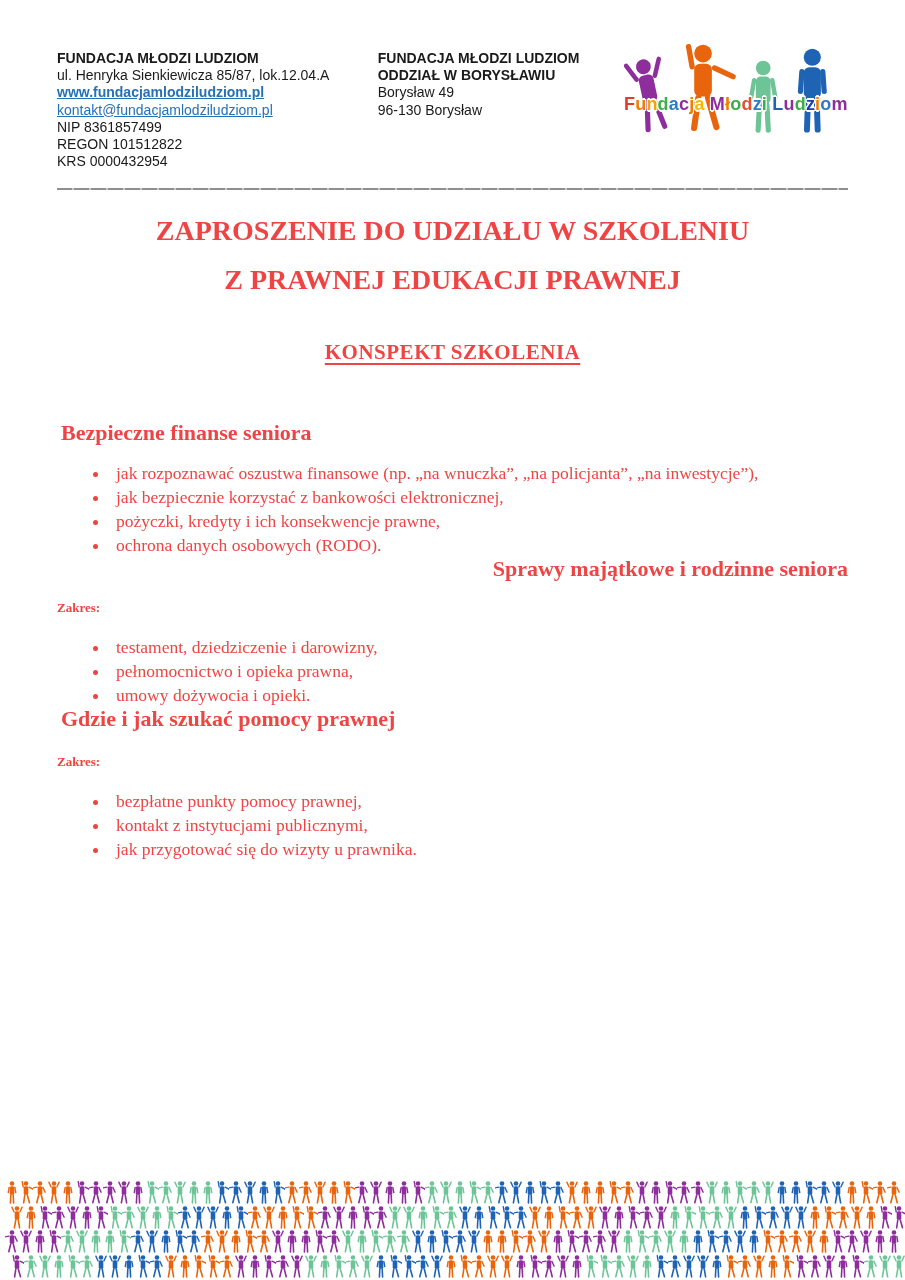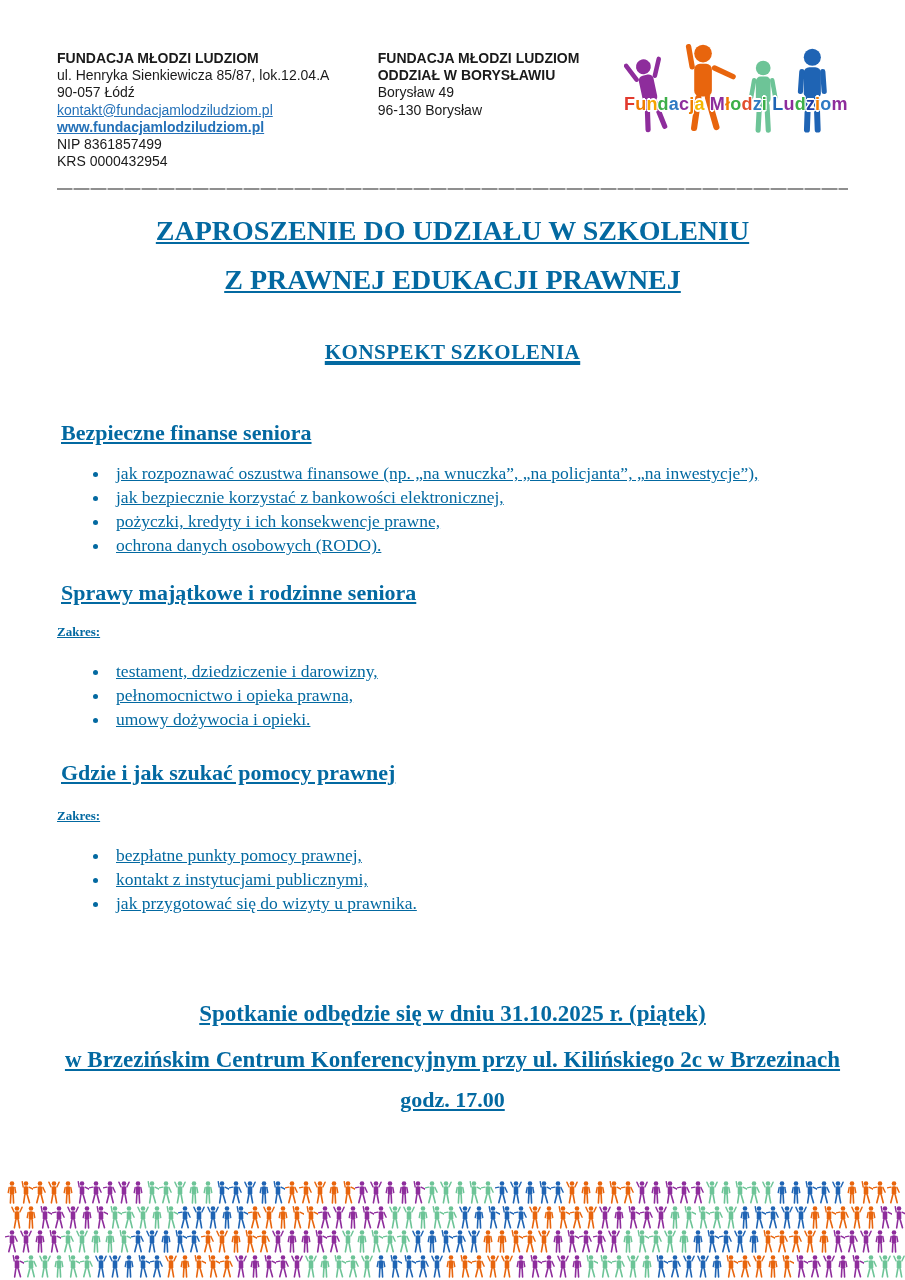--- a/index.html
+++ b/index.html
@@ -26,31 +26,31 @@
     font-weight:bold;font-size:18px;letter-spacing:0.2px;white-space:nowrap;
     text-shadow:-1px -1px 0 #fff,1px -1px 0 #fff,-1px 1px 0 #fff,1px 1px 0 #fff,0 2px 0 #fff,0 -2px 0 #fff;
   }
 
   .divider{
     margin-top:18px;height:2px;
     background:repeating-linear-gradient(90deg,#8f8f8f 0 15px,#c9c9c9 15px 17px);
   }
 
   
-  .doc{font-family:"Liberation Serif","DejaVu Serif",serif;color:#0369a1;text-decoration:underline;}
+  .doc{font-family:"Liberation Serif","DejaVu Serif",serif;color:#ef4444;}
   .title{margin-top:16px;text-align:center;font-weight:bold;font-size:28px;line-height:49px;}
   .subtitle{
     margin-top:35px;text-align:center;font-weight:bold;font-size:21px;line-height:26px;
     text-decoration:underline;text-decoration-thickness:2px;text-underline-offset:4px;
     letter-spacing:0.5px;
   }
   .section-heading{margin:0 0 0 4px;font-weight:bold;font-size:22px;line-height:24px;}
   .sh-1{margin-top:56px;}
-  .sh-2{margin-top:24px;}
-  .sh-3{margin-top:30px;}
+  .sh-2{text-align:right;}
+  .sh-3{margin-top:0;}
   .zakres{margin:16px 0 0 0;font-weight:bold;font-size:13px;line-height:22px;}
   .zakres-2{margin-top:20px;}
   ul.bullets{margin:16px 0 0 0;padding:0 0 0 53px;list-style:disc outside;}
   ul.bullets li{font-size:17.5px;line-height:24px;padding-left:6px;}
 
   
   .announce{text-align:center;}
   .announce-1{margin-top:84px;font-weight:bold;font-size:23px;line-height:30px;}
   .announce-2{margin:14px auto 0 auto;max-width:780px;font-weight:bold;font-size:23px;line-height:34px;}
   .announce-3{margin-top:8px;font-weight:bold;font-size:22px;line-height:30px;}
@@ -67,24 +67,24 @@
 </head>
 <body>
 
 <div class="page">
   <div class="content">
 
     <div class="header-row">
       <div class="office office-main">
         <div class="bold">FUNDACJA MŁODZI LUDZIOM</div>
         <div>ul. Henryka Sienkiewicza 85/87, lok.12.04.A</div>
-        <div>90-057 Łódź</div>
+        <div><a href="#" class="site">www.fundacjamlodziludziom.pl</a></div>
         <div><a href="#">kontakt@fundacjamlodziludziom.pl</a></div>
-        <div><a href="#" class="site">www.fundacjamlodziludziom.pl</a></div>
         <div>NIP 8361857499</div>
+        <div>REGON 101512822</div>
         <div>KRS 0000432954</div>
       </div>
 
       <div class="office office-branch">
         <div class="bold">FUNDACJA MŁODZI LUDZIOM</div>
         <div class="bold">ODDZIAŁ W BORYSŁAWIU</div>
         <div>Borysław 49</div>
         <div>96-130 Borysław</div>
       </div>
 
@@ -162,25 +162,20 @@
       </ul>
 
       <h3 class="section-heading sh-3">Gdzie i jak szukać pomocy prawnej</h3>
       <div class="zakres zakres-2">Zakres:</div>
       <ul class="bullets">
         <li>bezpłatne punkty pomocy prawnej,</li>
         <li>kontakt z instytucjami publicznymi,</li>
         <li>jak przygotować się do wizyty u prawnika.</li>
       </ul>
 
-      <div class="announce">
-        <div class="announce-1">Spotkanie odbędzie się w dniu 31.10.2025 r. (piątek)</div>
-        <div class="announce-2">w Brzezińskim Centrum Konferencyjnym przy ul. Kilińskiego 2c w Brzezinach</div>
-        <div class="announce-3">godz. 17.00</div>
-      </div>
     </div>
   </div>
 
   <div class="footer-pattern">
       <div class="p-row">
         <svg class="pfig" viewBox="0 0 24 46">
           <g fill="#e8650d">
             <circle cx="12" cy="5" r="4.6"></circle>
             <rect x="7.4" y="10.3" width="9.2" height="17" rx="3"></rect>
             <rect x="5" y="11.3" width="2.8" height="13.5" rx="1.4" transform="rotate(10 6.4 12.3)"></rect>

